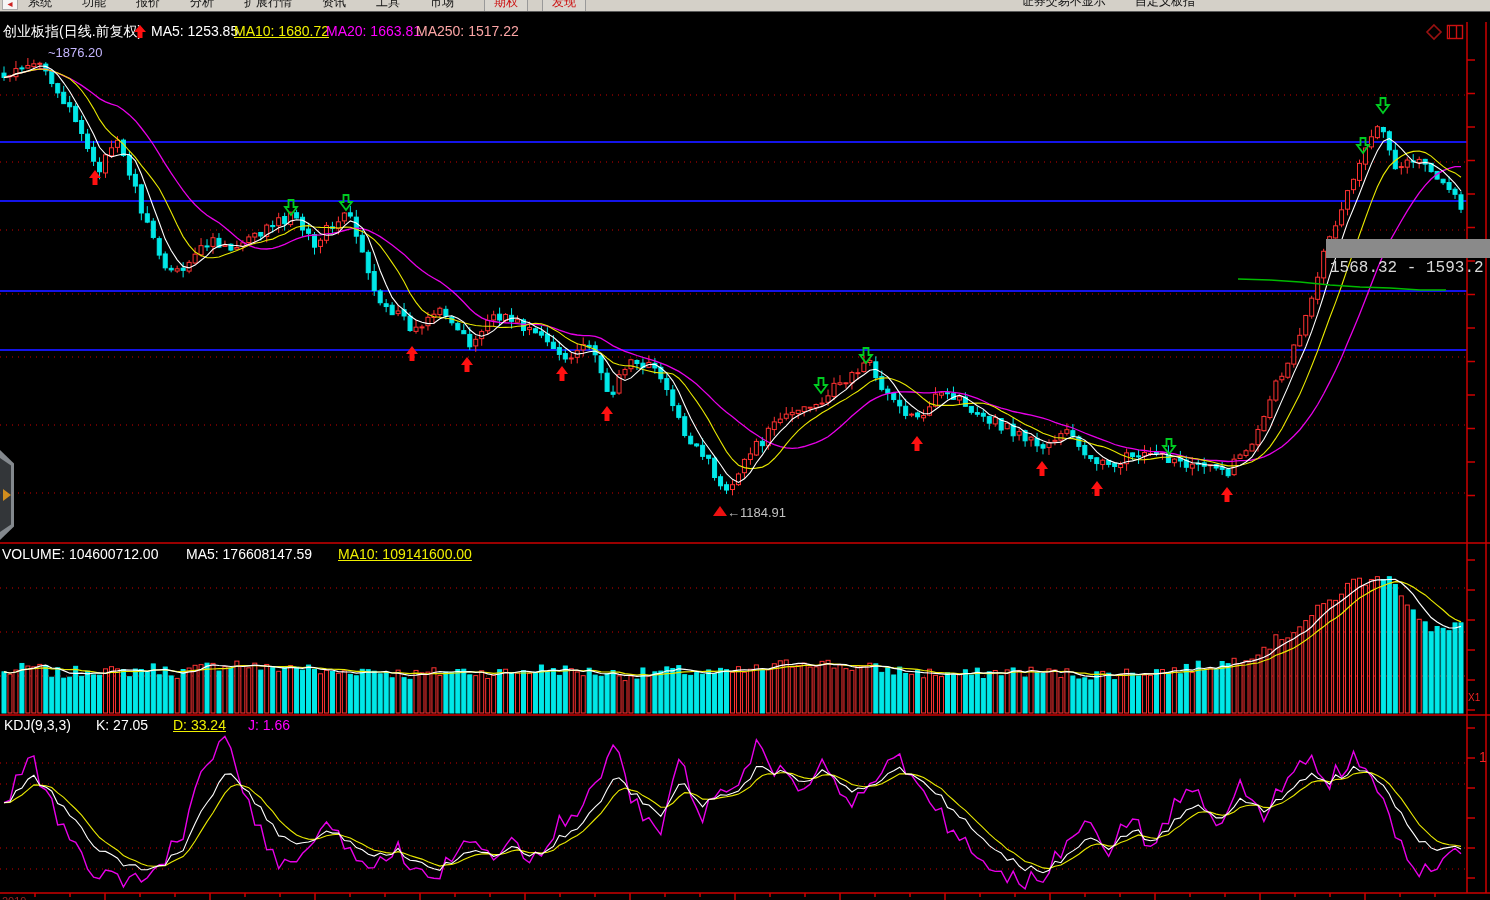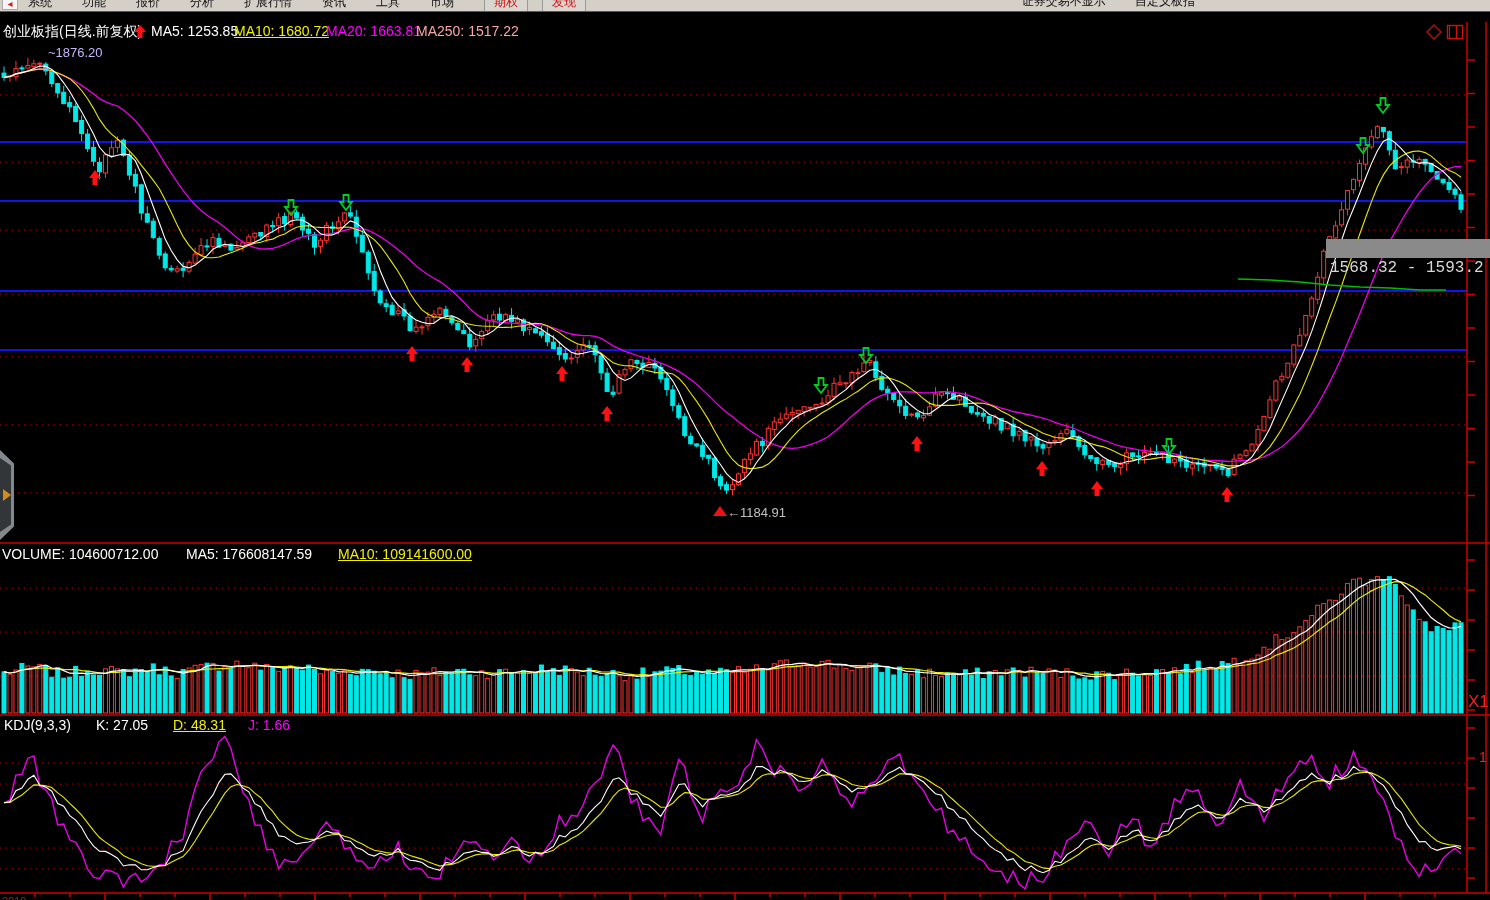--- a/index.html
+++ b/index.html
@@ -25,21 +25,21 @@
   
   .hdr { position:absolute; font-size:14px; white-space:nowrap; z-index:3; }
   .w { color:#ffffff; } .y { color:#f0f000;text-decoration:underline; } .m { color:#ff00ff; }
   .g { color:#fca5a5; }
   .rangeband { position:absolute; left:1326px; top:239px; width:164px; height:19px;
     background:#8a8a8a; z-index:2; }
   .rangelabel { position:absolute; left:1330px; top:259px; font-size:16px;
     color:#d8d8d8; z-index:3; white-space:nowrap;font-family:Liberation Mono, monospace; }
   .peaklabel { position:absolute; left:48px; top:45px; font-size:13px; color:#c4b5fd; z-index:3; }
   .lowlabel { position:absolute; left:727px; top:505px; font-size:13px; color:#c0c0c0; z-index:3; }
-  .x1label { position:absolute; left:1468px; top:692px; font-size:17px; color:#ee2222; z-index:3; }
+  .x1label { position:absolute; left:1468px; top:692px; font-size:10px; color:#ee2222; z-index:3; }
   .kdjaxis1 { position:absolute; left:1479px; top:749px; font-size:14px; color:#ee2222; z-index:3; }
   .datecut { position:absolute; left:2px; top:895px; height:5px; overflow:hidden;
     font-size:11px; color:#992222; z-index:3; }
 
   
   .flyout { position:absolute; left:0; top:450px; width:14px; height:90px;
     background:#9aa0a6; opacity:.85; z-index:4;
     clip-path:polygon(0 0,100% 15%,100% 85%,0 100%); }
   .flyout .inner { position:absolute; left:0; top:8px; width:11px; height:74px;
     background:#3c4043; clip-path:polygon(0 0,100% 10%,100% 90%,0 100%); }
@@ -961,21 +961,21 @@
   <div class="rangeband"></div>
   <div class="rangelabel">1568.32 - 1593.2</div>
 
   <div class="hdr w" style="left:2px;top:546px">VOLUME: 104600712.00</div>
   <div class="hdr w" style="left:186px;top:546px">MA5: 176608147.59</div>
   <div class="hdr y" style="left:338px;top:546px">MA10: 109141600.00</div>
   <div class="x1label">X1</div>
 
   <div class="hdr w" style="left:4px;top:717px">KDJ(9,3,3)</div>
   <div class="hdr w" style="left:96px;top:717px">K: 27.05</div>
-  <div class="hdr y" style="left:173px;top:717px">D: 48.31</div>
+  <div class="hdr y" style="left:173px;top:717px">D: 33.24</div>
   <div class="hdr m" style="left:248px;top:717px">J: 1.66</div>
   <div class="kdjaxis1">1</div>
 
   <div class="datecut">2019</div>
 
   <div class="flyout">
     <div class="inner"></div>
     <div class="tri"></div>
   </div>
 

